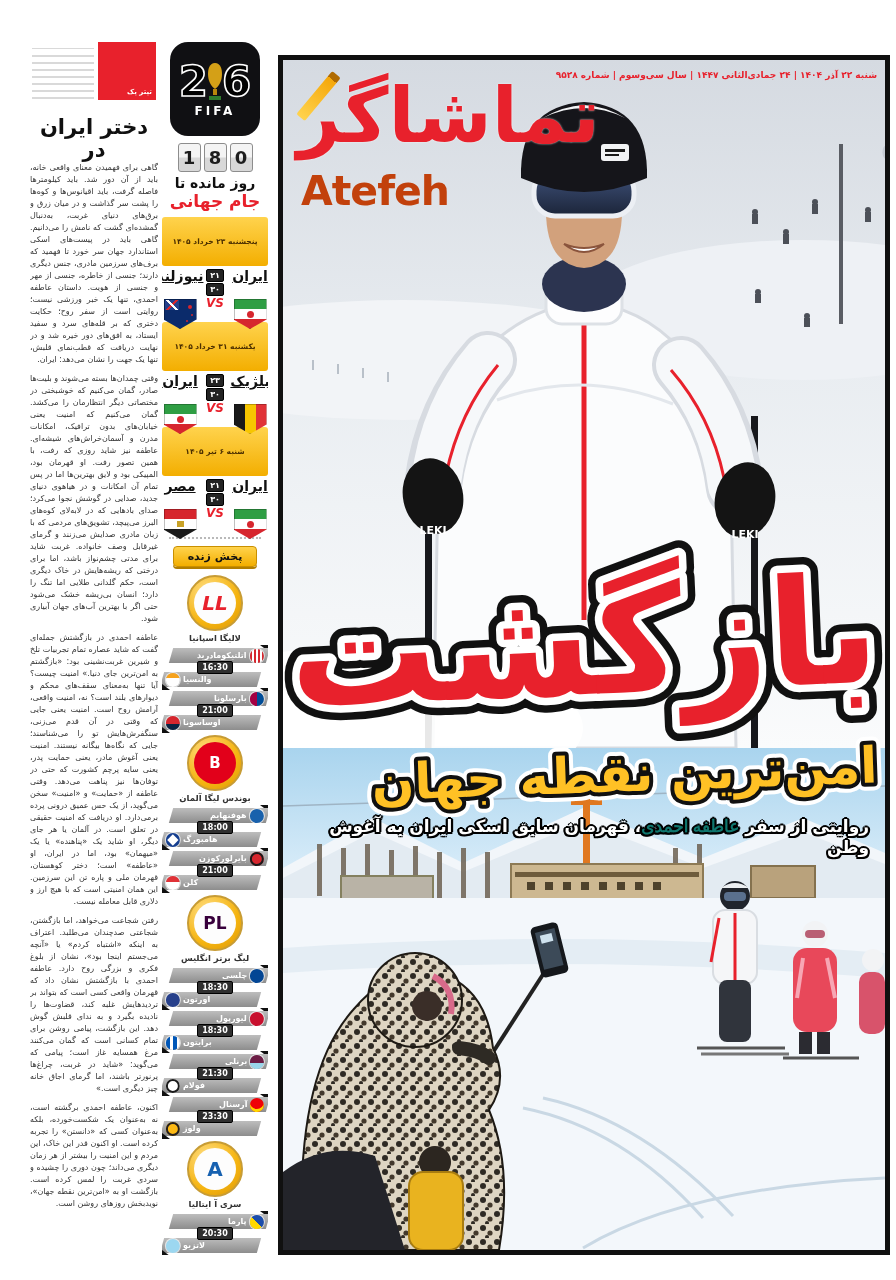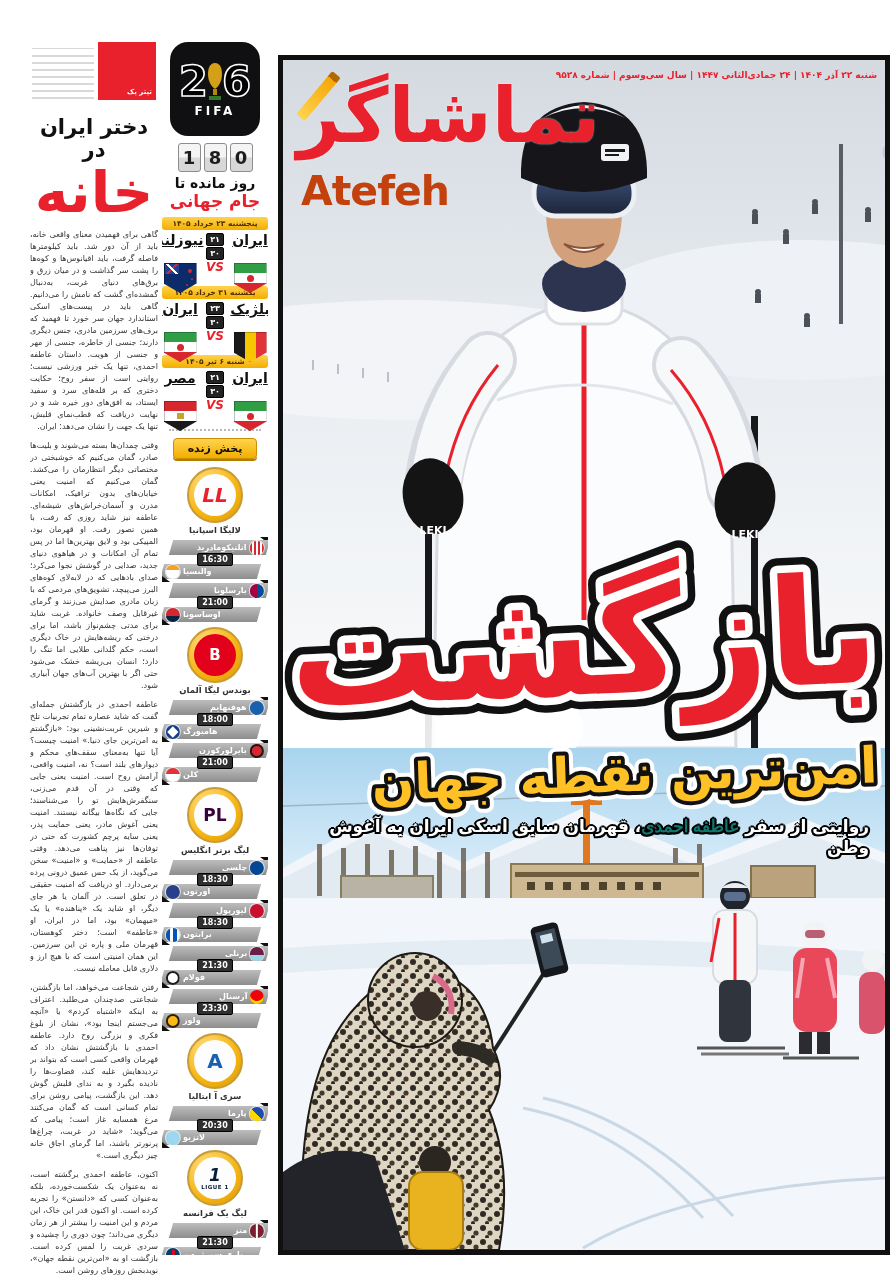--- a/index.html
+++ b/index.html
@@ -28,21 +28,21 @@
   .fifa-num svg{margin:0 -3px;}
   .fifa-label{color:#fff;font-weight:bold;letter-spacing:3px;font-size:12px;margin-top:1px;}
   .flip-days{display:flex;gap:3px;margin:7px 0 3px;}
   .flip-tile{width:21px;height:27px;background:linear-gradient(180deg,#f4f4f4 48%,#d8d8d8 52%);
     border:1px solid #8d8d8d;border-radius:3px;font-size:18px;font-weight:bold;color:#1d1d1d;
     display:flex;align-items:center;justify-content:center;}
   .rem1{font-size:14px;font-weight:bold;color:#101010;}
   .rem2{font-size:17px;font-weight:bold;color:#e8212c;margin-bottom:6px;}
   .match-card{width:100%;margin-bottom:4px;}
   .match-date{background:linear-gradient(180deg,#ffd34d,#f3ae00);color:#4d3000;font-size:7.5px;
-    font-weight:bold;text-align:center;border-radius:3px;padding:2px 0;margin-bottom:2px;}
+    font-weight:bold;text-align:center;border-radius:3px;padding:20px 0;margin-bottom:2px;}
   .match-row{display:flex;justify-content:space-between;align-items:flex-start;direction:rtl;height:50px;}
   .team{display:flex;flex-direction:column;align-items:center;width:36px;}
   .team-name{font-size:14px;font-weight:bold;color:#101010;margin-bottom:15px;white-space:nowrap;text-decoration:underline;}
   .flag{width:33px;height:30px;clip-path:polygon(0 0,100% 0,100% 68%,50% 100%,0 68%);
     box-shadow:inset 0 0 0 1px rgba(0,0,0,.25);position:relative;}
   .iran-flag{background:linear-gradient(180deg,#2f9e44 0 32%,#fff 32% 66%,#d6262e 66% 100%);}
   .iran-flag::after{content:"";position:absolute;left:13px;top:12px;width:7px;height:7px;
     background:#d6262e;border-radius:50%;}
   .newzealand-flag{background:#0b2b6b;}
   .newzealand-flag::before{content:"";position:absolute;left:1px;top:1px;width:14px;height:10px;
@@ -135,21 +135,20 @@
 </style>
 </head>
 <body>
 
 <div class="left-col">
   <div class="lines-ph"></div>
   <div class="kicker-square">
     <span>تیتر یک</span>
   </div>
   <div class="art-title1">دختر ایران در</div>
-  <div class="art-title2">خانه</div>
   <div class="art-body" id="article-body">
       <p>گاهی برای فهمیدن معنای واقعی خانه، باید از آن دور شد. باید کیلومترها فاصله گرفت، باید اقیانوس‌ها و کوه‌ها را پشت سر گذاشت و در میان زرق و برق‌های دنیای غربت، به‌دنبال گمشده‌ای گشت که نامش را می‌دانیم. گاهی باید در پیست‌های اسکی استاندارد جهان سر خورد تا فهمید که برف‌های سرزمین مادری، جنس دیگری دارند؛ جنسی از خاطره، جنسی از مهر و جنسی از هویت. داستان عاطفه احمدی، تنها یک خبر ورزشی نیست؛ روایتی است از سفر روح؛ حکایت دختری که بر قله‌های سرد و سفید ایستاد، به افق‌های دور خیره شد و در نهایت دریافت که قطب‌نمای قلبش، تنها یک جهت را نشان می‌دهد: ایران.</p>
       <p>وقتی چمدان‌ها بسته می‌شوند و بلیت‌ها صادر، گمان می‌کنیم که خوشبختی در مختصاتی دیگر انتظارمان را می‌کشد. گمان می‌کنیم که امنیت یعنی خیابان‌های بدون ترافیک، امکانات مدرن و آسمان‌خراش‌های شیشه‌ای. عاطفه نیز شاید روزی که رفت، با همین تصور رفت. او قهرمان بود، المپیکی بود و لایق بهترین‌ها اما در پس تمام آن امکانات و در هیاهوی دنیای جدید، صدایی در گوشش نجوا می‌کرد؛ صدای بادهایی که در لابه‌لای کوه‌های البرز می‌پیچد، تشویق‌های مردمی که با زبان مادری صدایش می‌زنند و گرمای غیرقابل وصف خانواده. غربت شاید برای مدتی چشم‌نواز باشد، اما برای درختی که ریشه‌هایش در خاک دیگری است، حکم گلدانی طلایی اما تنگ را دارد؛ انسان بی‌ریشه خشک می‌شود حتی اگر با بهترین آب‌های جهان آبیاری شود.</p>
       <p>عاطفه احمدی در بازگشتش جمله‌ای گفت که شاید عصاره تمام تجربیات تلخ و شیرین غربت‌نشینی بود: «بازگشتم به امن‌ترین جای دنیا.» امنیت چیست؟ آیا تنها به‌معنای سقف‌های محکم و دیوارهای بلند است؟ نه، امنیت واقعی، آرامش روح است. امنیت یعنی جایی که وقتی در آن قدم می‌زنی، سنگفرش‌هایش تو را می‌شناسند؛ جایی که نگاه‌ها بیگانه نیستند. امنیت یعنی آغوش مادر، یعنی حمایت پدر، یعنی سایه پرچم کشورت که حتی در توفان‌ها نیز پناهت می‌دهد. وقتی عاطفه از «حمایت» و «امنیت» سخن می‌گوید، از یک حس عمیق درونی پرده برمی‌دارد. او دریافت که امنیت حقیقی در تعلق است. در آلمان یا هر جای دیگر، او شاید یک «پناهنده» یا یک «میهمان» بود، اما در ایران، او «عاطفه» است؛ دختر کوهستان، قهرمان ملی و پاره تن این سرزمین. این همان امنیتی است که با هیچ ارز و دلاری قابل معامله نیست.</p>
       <p>رفتن شجاعت می‌خواهد، اما بازگشتن، شجاعتی صدچندان می‌طلبد. اعتراف به اینکه «اشتباه کردم» یا «آنچه می‌جستم اینجا بود»، نشان از بلوغ فکری و بزرگی روح دارد. عاطفه احمدی با بازگشتش نشان داد که قهرمان واقعی کسی است که بتواند بر تردیدهایش غلبه کند، قضاوت‌ها را نادیده بگیرد و به ندای قلبش گوش دهد. این بازگشت، پیامی روشن برای تمام کسانی است که گمان می‌کنند مرغ همسایه غاز است؛ پیامی که می‌گوید: «شاید در غربت، چراغ‌ها پرنورتر باشند، اما گرمای اجاق خانه چیز دیگری است.»</p>
       <p>اکنون، عاطفه احمدی برگشته است، نه به‌عنوان یک شکست‌خورده، بلکه به‌عنوان کسی که «دانستن» را تجربه کرده است. او اکنون قدر این خاک، این مردم و این امنیت را بیشتر از هر زمان دیگری می‌داند؛ چون دوری را چشیده و سردی غربت را لمس کرده است. بازگشت او به «امن‌ترین نقطه جهان»، نویدبخش روزهای روشن است.</p>
     </div>
 </div>
 
 <div class="mid-col">

